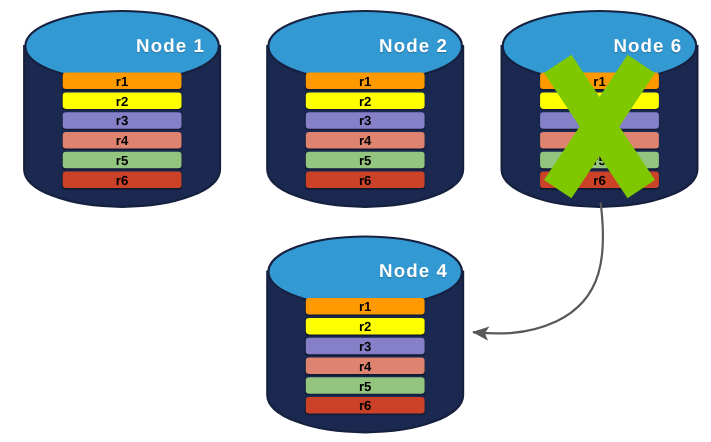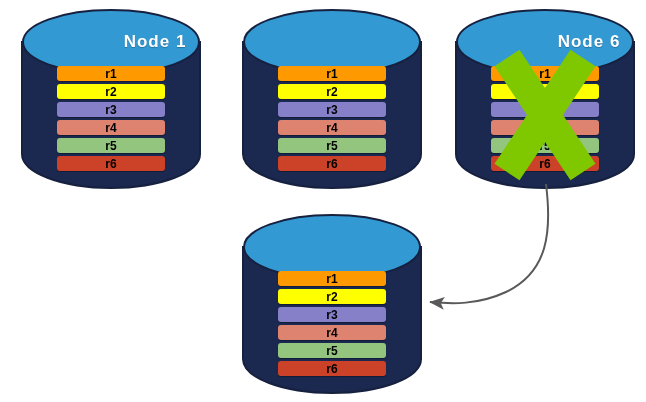--- a/index.html
+++ b/index.html
@@ -114,20 +114,21 @@
           <div class="row" style="background: rgb(204, 66, 40); width: 108px; height: 15px; margin-bottom: 0px;">
             <span class="row-label" style="font-size: 12px;">r6</span>
           </div>
         </div>
       </div>
       <div class="node" style="left: 243px; top: 8px; width: 178px; height: 180px;">
         <svg width="178" height="180" viewBox="0 0 178 180">
           <path d="M 0,34 L 0,146 A 89,34 0 0 0 178,146 L 178,34 Z" fill="#1B2951" stroke="#16203F" stroke-width="2"></path>
           <ellipse cx="89" cy="34" rx="88" ry="32" fill="#3399D3" stroke="#16203F" stroke-width="2"></ellipse>
         </svg>
+        <div class="node-title" style="top: 24px;">Node 2</div>
         <div class="rows" style="top: 58px;">
           <div class="row" style="background: rgb(255, 153, 0); width: 108px; height: 15px; margin-bottom: 3px;">
             <span class="row-label" style="font-size: 12px;">r1</span>
           </div>
           <div class="row" style="background: rgb(255, 255, 0); width: 108px; height: 15px; margin-bottom: 3px;">
             <span class="row-label" style="font-size: 12px;">r2</span>
           </div>
           <div class="row" style="background: rgb(134, 128, 200); width: 108px; height: 15px; margin-bottom: 3px;">
             <span class="row-label" style="font-size: 12px;">r3</span>
           </div>
@@ -171,20 +172,21 @@
         <svg class="cross" width="104" height="138" viewBox="0 0 104 138" style="left: 37px; top: 38px;">
           <line x1="14" y1="12" x2="90" y2="126" stroke="#7FC800" stroke-width="30" stroke-linecap="butt"></line>
           <line x1="90" y1="12" x2="14" y2="126" stroke="#7FC800" stroke-width="30" stroke-linecap="butt"></line>
         </svg>
       </div>
       <div class="node" style="left: 243px; top: 213px; width: 178px; height: 180px;">
         <svg width="178" height="180" viewBox="0 0 178 180">
           <path d="M 0,34 L 0,146 A 89,34 0 0 0 178,146 L 178,34 Z" fill="#1B2951" stroke="#16203F" stroke-width="2"></path>
           <ellipse cx="89" cy="34" rx="88" ry="32" fill="#3399D3" stroke="#16203F" stroke-width="2"></ellipse>
         </svg>
+        <div class="node-title" style="top: 24px;">Node 4</div>
         <div class="rows" style="top: 58px;">
           <div class="row" style="background: rgb(255, 153, 0); width: 108px; height: 15px; margin-bottom: 3px;">
             <span class="row-label" style="font-size: 12px;">r1</span>
           </div>
           <div class="row" style="background: rgb(255, 255, 0); width: 108px; height: 15px; margin-bottom: 3px;">
             <span class="row-label" style="font-size: 12px;">r2</span>
           </div>
           <div class="row" style="background: rgb(134, 128, 200); width: 108px; height: 15px; margin-bottom: 3px;">
             <span class="row-label" style="font-size: 12px;">r3</span>
           </div>

